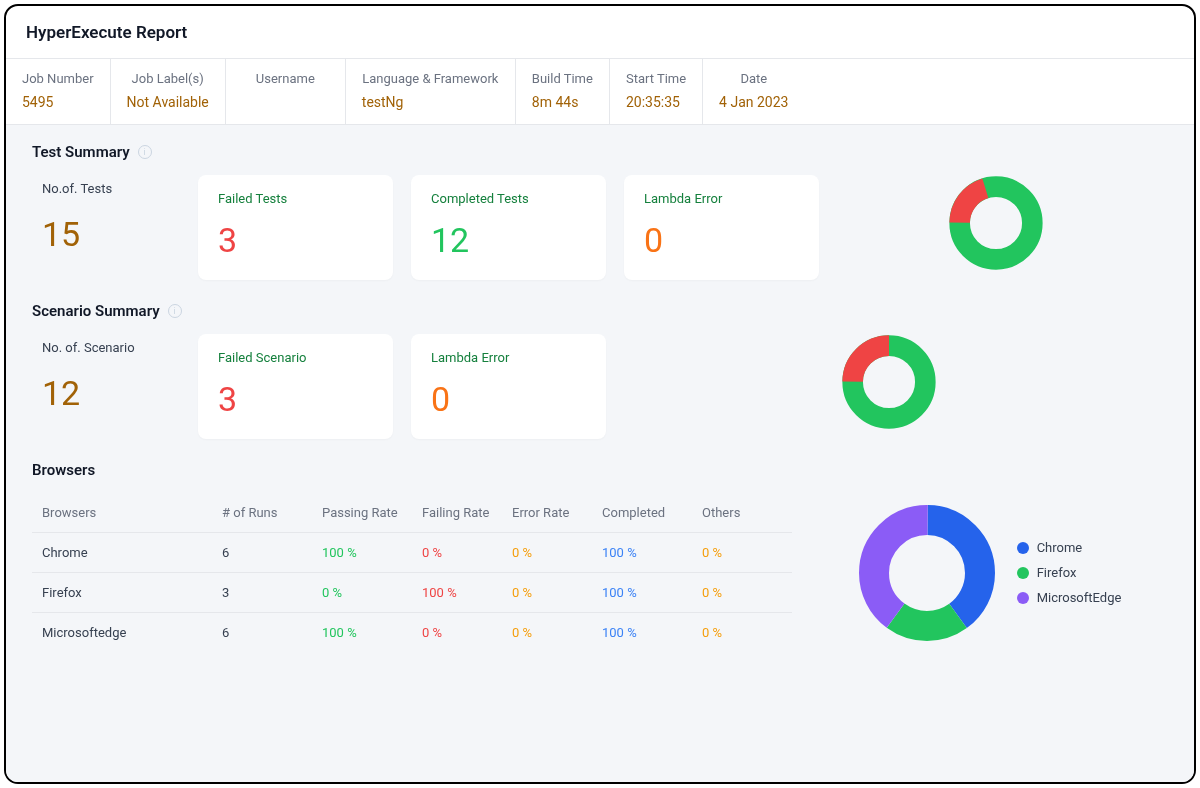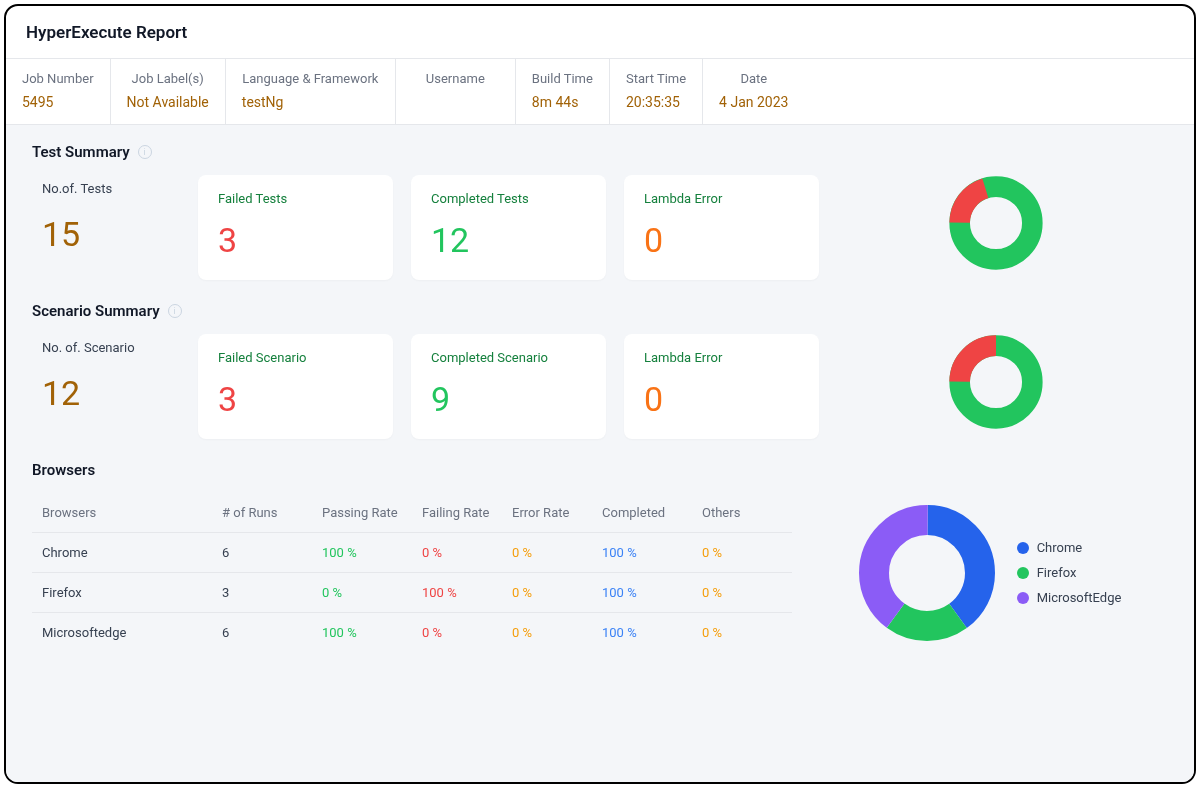--- a/index.html
+++ b/index.html
@@ -151,27 +151,27 @@
 
   <div class="meta-row">
     <div class="meta-cell">
       <span class="meta-label">Job Number</span>
       <span class="meta-value">5495</span>
     </div>
     <div class="meta-cell">
       <span class="meta-label">Job Label(s)</span>
       <span class="meta-value">Not Available</span>
     </div>
+    <div class="meta-cell" style="min-width:120px">
+      <span class="meta-label">Username</span>
+      <span class="meta-value"></span>
+    </div>
     <div class="meta-cell" style="min-width:170px">
       <span class="meta-label">Language &amp; Framework</span>
       <span class="meta-value">testNg</span>
-    </div>
-    <div class="meta-cell" style="min-width:120px">
-      <span class="meta-label">Username</span>
-      <span class="meta-value"></span>
     </div>
     <div class="meta-cell">
       <span class="meta-label">Build Time</span>
       <span class="meta-value">8m 44s</span>
     </div>
     <div class="meta-cell">
       <span class="meta-label">Start Time</span>
       <span class="meta-value">20:35:35</span>
     </div>
     <div class="meta-cell">
@@ -219,24 +219,20 @@
     </div>
     <div class="stats-row">
       <div class="stat-plain">
         <div class="label">No. of. Scenario</div>
         <div class="value">12</div>
       </div>
       <div class="cards">
         <div class="stat-card">
           <div class="label">Failed Scenario</div>
           <div class="value val-red">3</div>
-        </div>
-        <div class="stat-card">
-          <div class="label">Completed Scenario</div>
-          <div class="value val-green">9</div>
         </div>
         <div class="stat-card">
           <div class="label">Lambda Error</div>
           <div class="value val-orange">0</div>
         </div>
       </div>
       <div class="donut-wrap">
         <svg width="96" height="96" viewBox="0 0 42 42">
           <circle cx="21" cy="21" r="15.9" fill="none" stroke="#22c55e" stroke-width="9"></circle>
           <circle cx="21" cy="21" r="15.9" fill="none" stroke="#ef4444" stroke-width="9" stroke-dasharray="25 75" stroke-dashoffset="25" transform="rotate(-90 21 21)"></circle>

